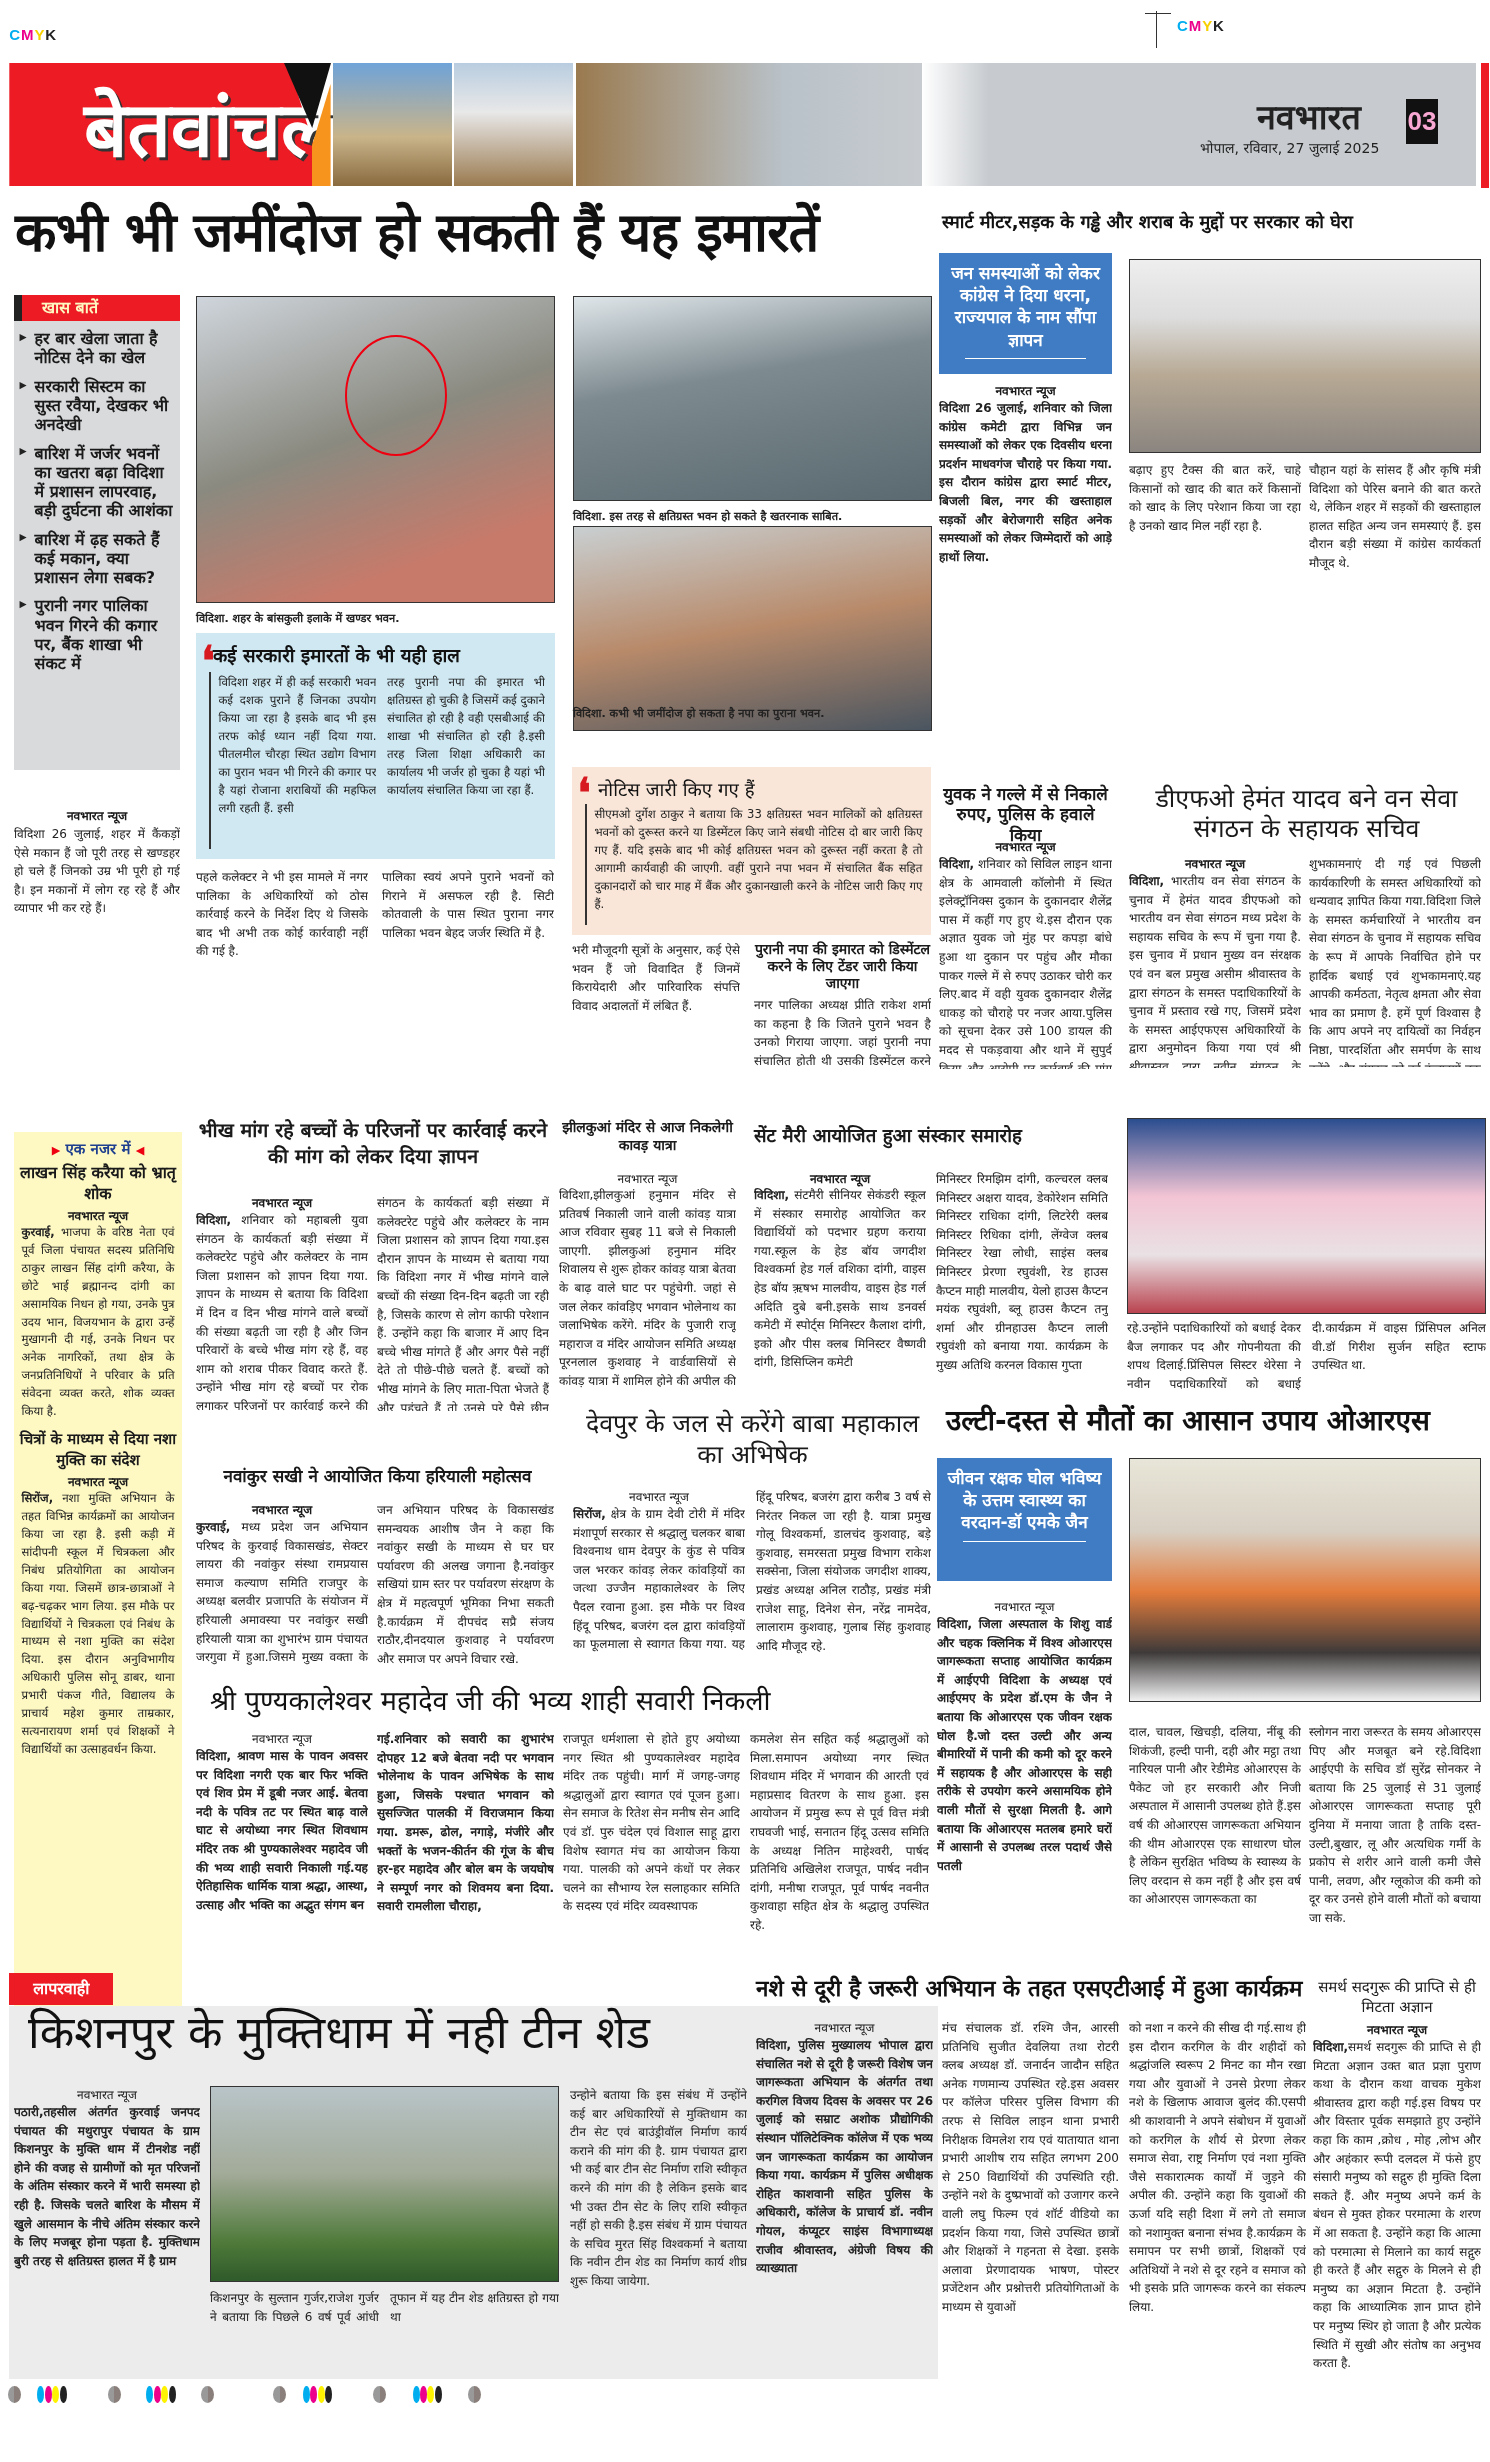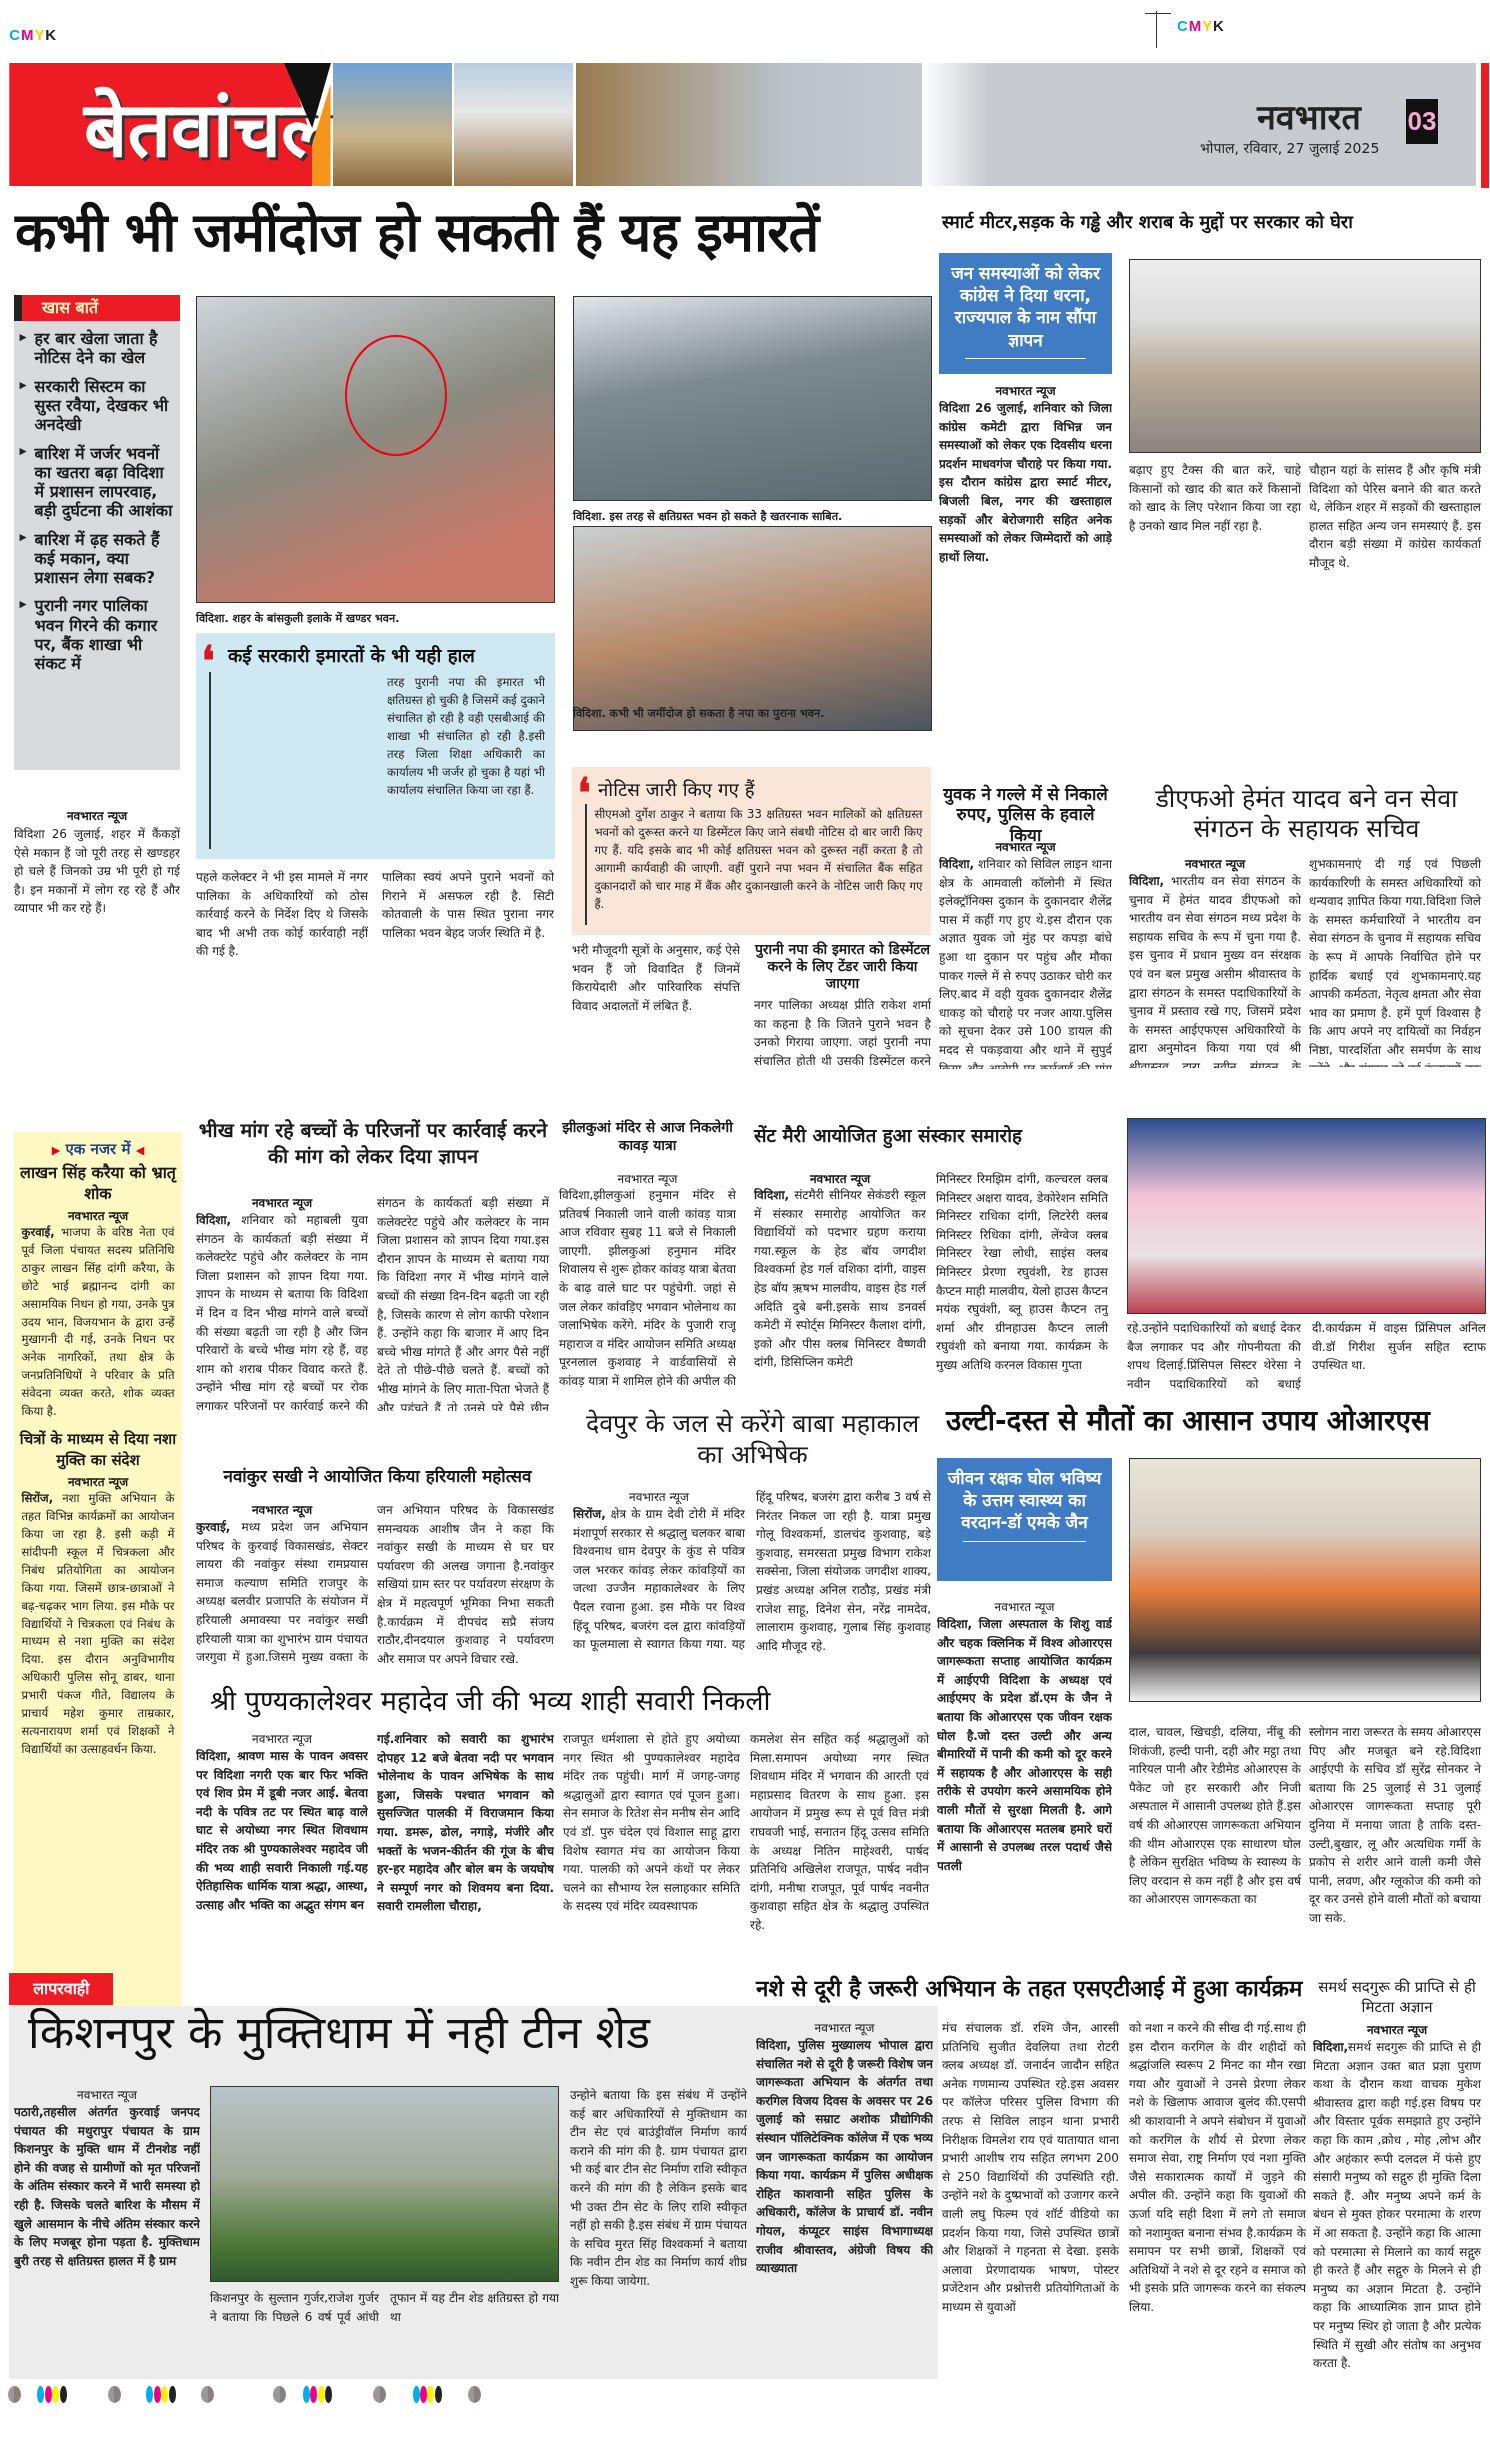--- a/index.html
+++ b/index.html
@@ -79,22 +79,23 @@
 <div class="abs" style="left:345px;top:335px;width:102px;height:121px;border:2.8px solid #e01;border-radius:50%"></div>
 <div class="abs caption" style="left:196px;top:610px">विदिशा. शहर के बांसकुली इलाके में खण्डर भवन.</div>
 
 <div class="abs photo" style="left:573px;top:296px;width:359px;height:205px;background:linear-gradient(170deg,#dfe6ea,#7d8a8f 40%,#5a6a70)"></div>
 <div class="abs caption" style="left:573px;top:508px">विदिशा. इस तरह से क्षतिग्रस्त भवन हो सकते है खतरनाक साबित.</div>
 <div class="abs photo" style="left:573px;top:526px;width:359px;height:205px;background:linear-gradient(170deg,#c9cfd1,#b88a6a 50%,#4a5560)"></div>
 <div class="abs caption" style="left:573px;top:705px">विदिशा. कभी भी जमींदोज हो सकता है नपा का पुराना भवन.</div>
 
 <div class="abs" style="left:196px;top:633px;width:359px;height:226px;background:#cfe8f2">
   <span class="quote abs" style="left:5.6px;top:7.5px">❛</span>
-  <div class="abs boxhead" style="left:32px;top:9.3px;font-size:18.6px">कई सरकारी इमारतों के भी यही हाल</div>
+  <div class="abs boxhead" style="left:17px;top:9.3px;font-size:18.6px">कई सरकारी इमारतों के भी यही हाल</div>
   <div class="abs" style="left:13px;top:39px;width:1.9px;height:177px;background:#333"></div>
+  <div class="abs body" style="left:22.4px;top:41px;width:158px;height:177px;overflow:hidden;font-size:11.6px">विदिशा शहर में ही कई सरकारी भवन कई दशक पुराने हैं जिनका उपयोग किया जा रहा है इसके बाद भी इस तरफ कोई ध्यान नहीं दिया गया. पीतलमील चौरहा स्थित उद्योग विभाग का पुरान भवन भी गिरने की कगार पर है यहां रोजाना शराबियों की महफिल लगी रहती हैं. इसी</div>
   <div class="abs body" style="left:191px;top:41px;width:158px;height:177px;overflow:hidden;font-size:11.6px">तरह पुरानी नपा की इमारत भी क्षतिग्रस्त हो चुकी है जिसमें कई दुकाने संचालित हो रही है वही एसबीआई की शाखा भी संचालित हो रही है.इसी तरह जिला शिक्षा अधिकारी का कार्यालय भी जर्जर हो चुका है यहां भी कार्यालय संचालित किया जा रहा हैं.</div>
 </div>
 
 <div class="abs body" style="left:196px;top:868px;width:172px;height:196px;overflow:hidden">पहले कलेक्टर ने भी इस मामले में नगर पालिका के अधिकारियों को ठोस कार्रवाई करने के निर्देश दिए थे जिसके बाद भी अभी तक कोई कार्रवाही नहीं की गई है.</div>
 <div class="abs body" style="left:382px;top:868px;width:172px;height:196px;overflow:hidden">पालिका स्वयं अपने पुराने भवनों को गिराने में असफल रही है. सिटी कोतवाली के पास स्थित पुराना नगर पालिका भवन बेहद जर्जर स्थिति में है.</div>
 
 <div class="abs" style="left:572px;top:767px;width:359px;height:168px;background:#f9e6d8">
   <span class="quote abs" style="left:5.6px;top:5.6px">❛</span>
   <div class="abs boxhead" style="left:26px;top:9.3px;font-weight:normal">नोटिस जारी किए गए हैं</div>
   <div class="abs" style="left:13px;top:37px;width:1.9px;height:121px;background:#333"></div>

